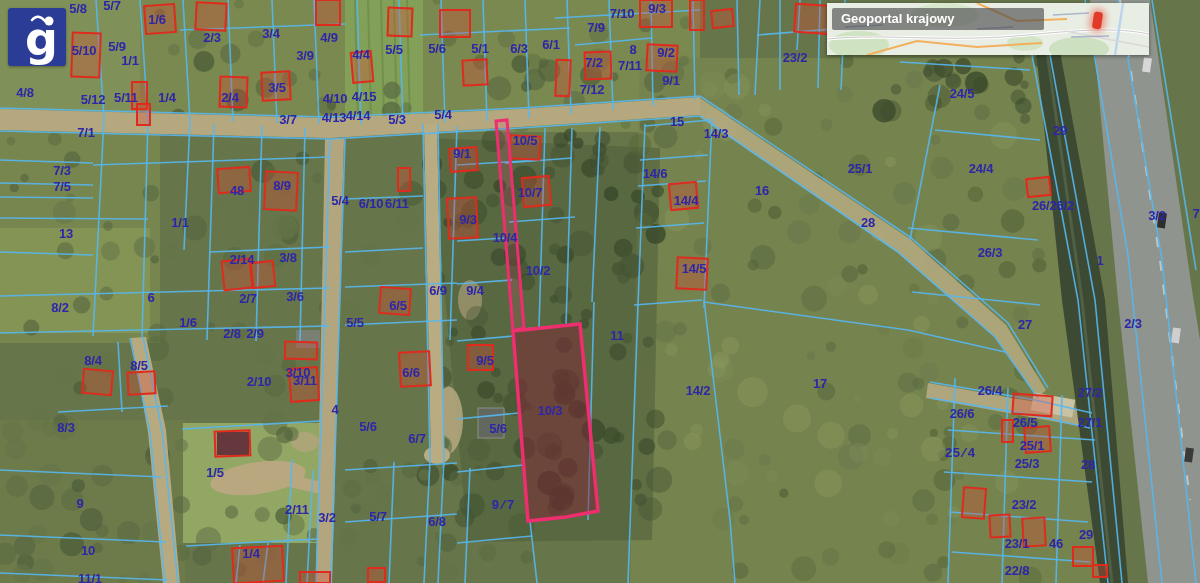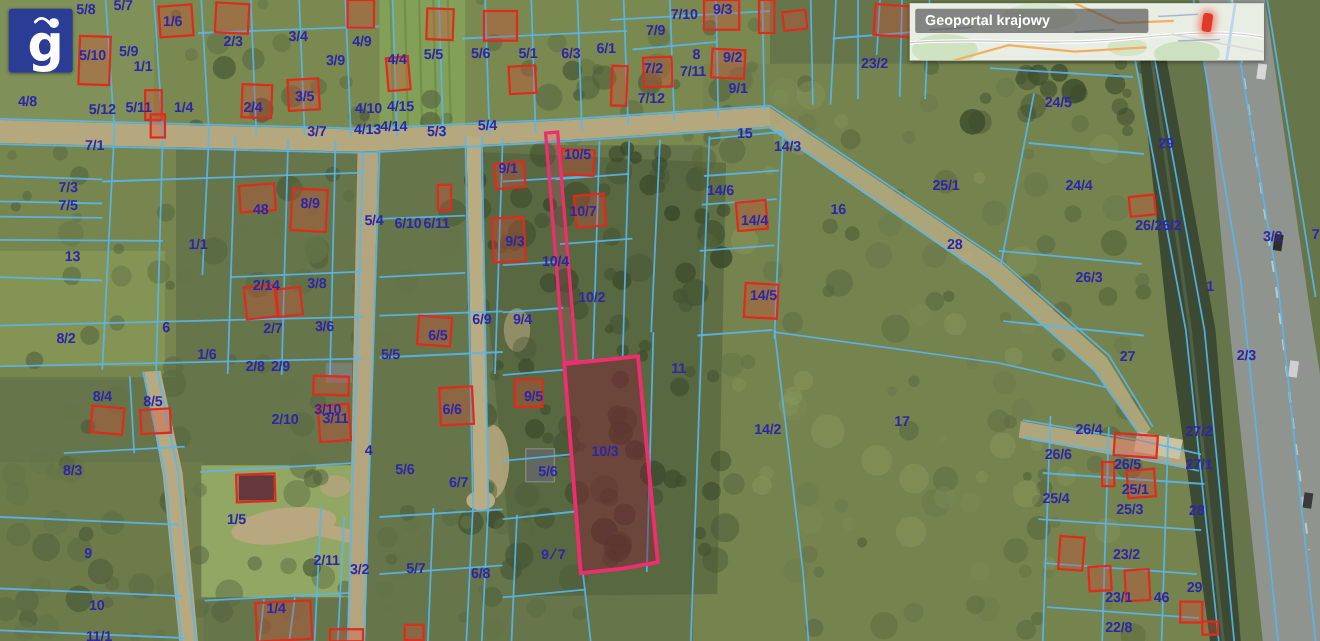--- a/index.html
+++ b/index.html
@@ -777,21 +777,21 @@
       <span class="plabel" style="left: 327px; top: 517px;">3/2</span>
       <span class="plabel" style="left: 378px; top: 516px;">5/7</span>
       <span class="plabel" style="left: 437px; top: 521px;">6/8</span>
       <span class="plabel" style="left: 251px; top: 553px;">1/4</span>
       <span class="plabel" style="left: 990px; top: 390px;">26/4</span>
       <span class="plabel" style="left: 1090px; top: 392px;">27/2</span>
       <span class="plabel" style="left: 962px; top: 413px;">26/6</span>
       <span class="plabel" style="left: 1025px; top: 422px;">26/5</span>
       <span class="plabel" style="left: 1090px; top: 422px;">27/1</span>
       <span class="plabel" style="left: 1032px; top: 445px;">25/1</span>
-      <span class="plabel" style="left: 960px; top: 453px;">25/4</span>
+      <span class="plabel" style="left: 960px; top: 453px; font-family: Liberation Mono, monospace;">25/4</span>
       <span class="plabel" style="left: 1027px; top: 463px;">25/3</span>
       <span class="plabel" style="left: 1088px; top: 464px;">28</span>
       <span class="plabel" style="left: 1024px; top: 504px;">23/2</span>
       <span class="plabel" style="left: 1017px; top: 543px;">23/1</span>
       <span class="plabel" style="left: 1056px; top: 543px;">46</span>
       <span class="plabel" style="left: 1086px; top: 534px;">29</span>
       <span class="plabel" style="left: 1017px; top: 570px;">22/8</span>
     </div>
 
   <div id="logo">

